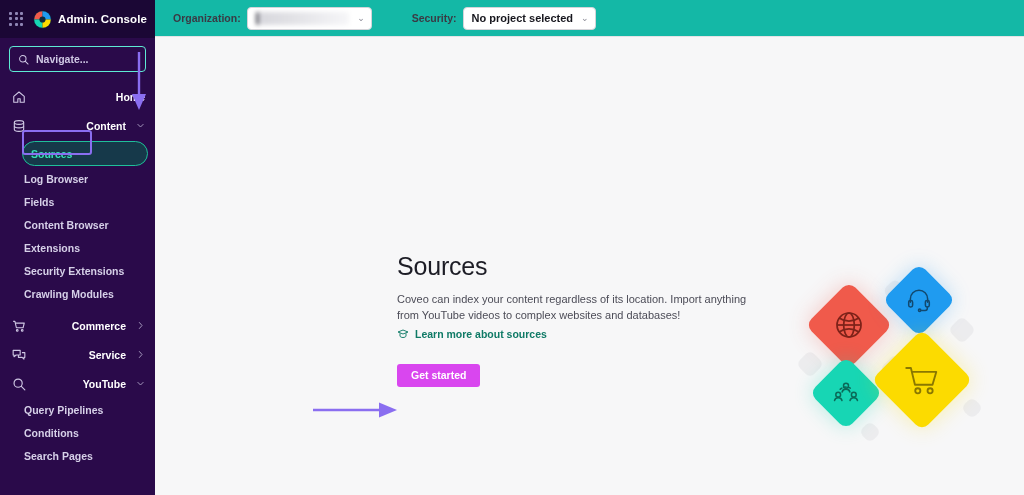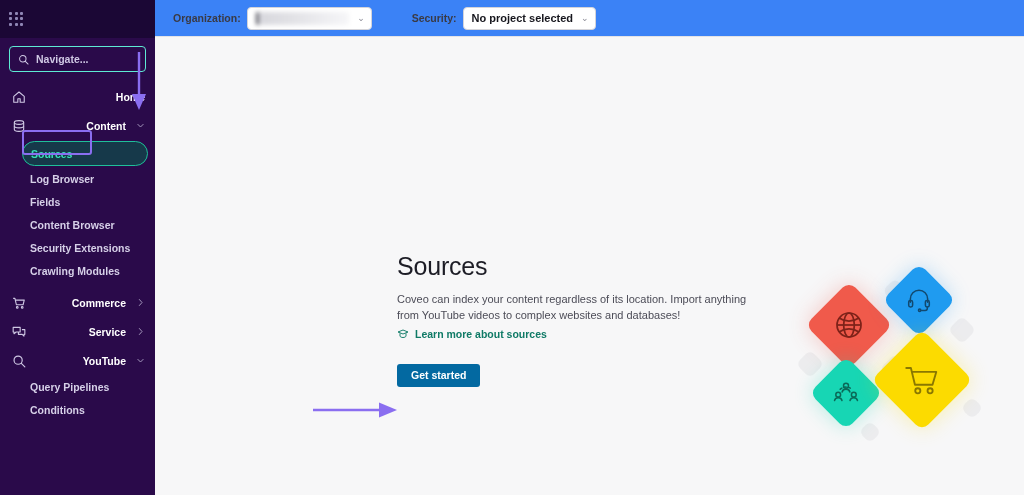--- a/index.html
+++ b/index.html
@@ -60,21 +60,21 @@
     display: flex; align-items: center;
     height: 29px; padding: 0 10px 0 12px;
     gap: 10px; cursor: pointer; position: relative; text-align: right;
   }
   .nav-top .ico { width: 14px; height: 14px; flex: 0 0 14px; display: flex; align-items: center; justify-content: center; }
   .nav-top .txt { font-size: 10.5px; font-weight: bold; color: #ffffff; flex: 1; white-space: nowrap; }
   .chev { width: 9px; height: 9px; flex: 0 0 9px; opacity: .75; }
 
   .nav-sub {
     height: 23px; display: flex; align-items: center;
-    padding-left: 30px; cursor: pointer;
+    padding-left: 24px; cursor: pointer;
     font-size: 10.5px; font-weight: bold; color: #d6d0e8;
     white-space: nowrap;
   }
   .nav-sub.active-row {
     margin: 1px 7px 1px 22px;
     padding-left: 8px;
     height: 25px;
     border: 1px solid #1fbf9a;
     border-radius: 13px;
     background: #16394a;
@@ -96,21 +96,21 @@
   .ann-arrow-down {
     position: absolute;
     left: 130px; top: 52px;
     width: 18px; height: 62px;
     z-index: 30; pointer-events: none;
   }
 
   
   .main { flex: 1; height: 495px; position: relative; background: #f7f7f8; }
   .topbar {
-    height: 37px; background: #3b82f6;
+    height: 37px; background: #14b8a6;
     border-bottom: 1px solid #e3e3e6;
     display: flex; align-items: center;
     padding-left: 18px; gap: 6px;
   }
   .tb-label { font-size: 10.5px; color: #3a3a44; font-weight: bold; }
   .select-box {
     height: 23px; border: 1px solid #d4d4d9; border-radius: 4px;
     background: #fff; display: flex; align-items: center;
     padding: 0 6px 0 8px; gap: 8px; cursor: pointer;
   }
@@ -142,21 +142,21 @@
   .learn-link {
     margin-top: 4px;
     display: inline-flex; align-items: center; gap: 6px;
     color: #0f7a66; font-size: 10.5px; font-weight: bold;
     cursor: pointer;
   }
   .btn-primary {
     margin-top: 20px;
     display: inline-flex; align-items: center; justify-content: center;
     height: 23px; padding: 0 14px;
-    background: #0369a1; color: #fff;
+    background: #d946ef; color: #fff;
     font-size: 10.5px; font-weight: bold;
     border: none; border-radius: 3px; cursor: pointer;
   }
 
   
   .ann-arrow-right {
     position: absolute; left: 158px; top: 360px;
     width: 88px; height: 26px; z-index: 20; pointer-events: none;
   }
 
@@ -198,20 +198,33 @@
         <i></i>
           <i></i>
           <i></i>
           <i></i>
           <i></i>
           <i></i>
           <i></i>
           <i></i>
           <i></i>
       </div>
+      <div class="brand">
+        <span class="coveo-logo">
+          <svg width="19" height="19" viewBox="0 0 32 32">
+            <circle cx="16" cy="16" r="15" fill="#0c2a3d"></circle>
+            <path d="M16 16 L16 2 A14 14 0 0 0 2 16 Z" fill="#F05A4B"></path>
+            <path d="M16 16 L30 16 A14 14 0 0 0 16 2 Z" fill="#1F9BF0"></path>
+            <path d="M16 16 L2 16 A14 14 0 0 0 16 30 Z" fill="#17D6B4"></path>
+            <path d="M16 16 L16 30 A14 14 0 0 0 30 16 Z" fill="#FCDB00"></path>
+            <circle cx="16" cy="16" r="5.2" fill="#0c2a3d"></circle>
+          </svg>
+        </span>
+        <span class="brand-name">Admin. Console</span>
+      </div>
     </div>
 
     <div class="sb-search">
       <svg width="11" height="11" viewBox="0 0 24 24" fill="none" stroke="#cfc8e4" stroke-width="2.2">
         <circle cx="10.5" cy="10.5" r="7"></circle>
           <line x1="16" y1="16" x2="22" y2="22" stroke-linecap="round"></line>
       </svg>
       <span class="lbl">Navigate...</span>
     </div>
 
@@ -246,20 +259,23 @@
     <div class="nav-sub">
         <span>Log Browser</span>
       </div>
     <div class="nav-sub">
         <span>Fields</span>
       </div>
     <div class="nav-sub">
         <span>Content Browser</span>
       </div>
     <div class="nav-sub">
+        <span>Extensions</span>
+      </div>
+    <div class="nav-sub">
         <span>Security Extensions</span>
       </div>
     <div class="nav-sub">
         <span>Crawling Modules</span>
       </div>
 
     <div class="spacer-sm"></div>
 
     <div class="nav-top">
       <span class="ico">
@@ -299,20 +315,23 @@
       <svg class="chev" viewBox="0 0 24 24" fill="none" stroke="#cfc8e4" stroke-width="2.6" stroke-linecap="round">
           <polyline points="5,9 12,16 19,9"></polyline>
         </svg>
     </div>
 
     <div class="nav-sub">
         <span>Query Pipelines</span>
       </div>
     <div class="nav-sub">
         <span>Conditions</span>
+      </div>
+    <div class="nav-sub">
+        <span>Search Pages</span>
       </div>
 
     <div class="ann-box"></div>
     <svg class="ann-arrow-down" viewBox="0 0 18 62">
       <line x1="9" y1="0" x2="9" y2="44" stroke="#8a6ef0" stroke-width="2.4"></line>
       <polygon points="9,58 2,42 16,42" fill="#8a6ef0"></polygon>
     </svg>
   </aside>
 
   <section class="main">

